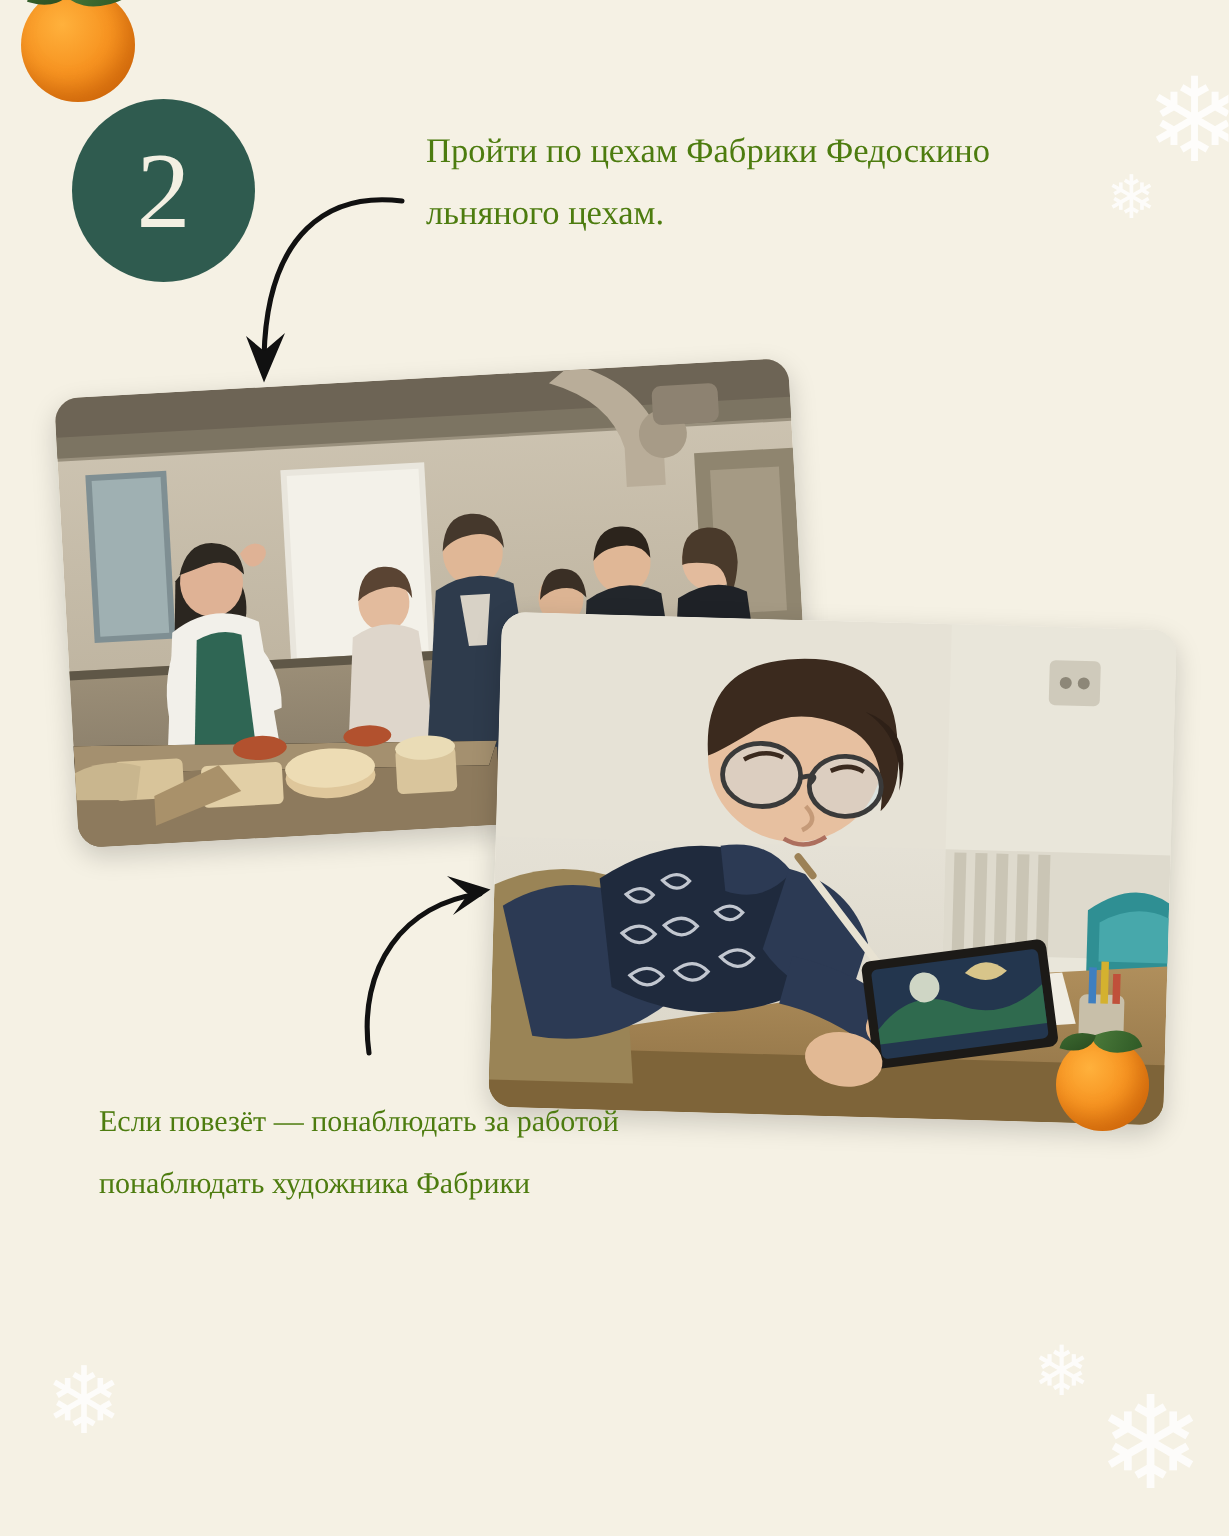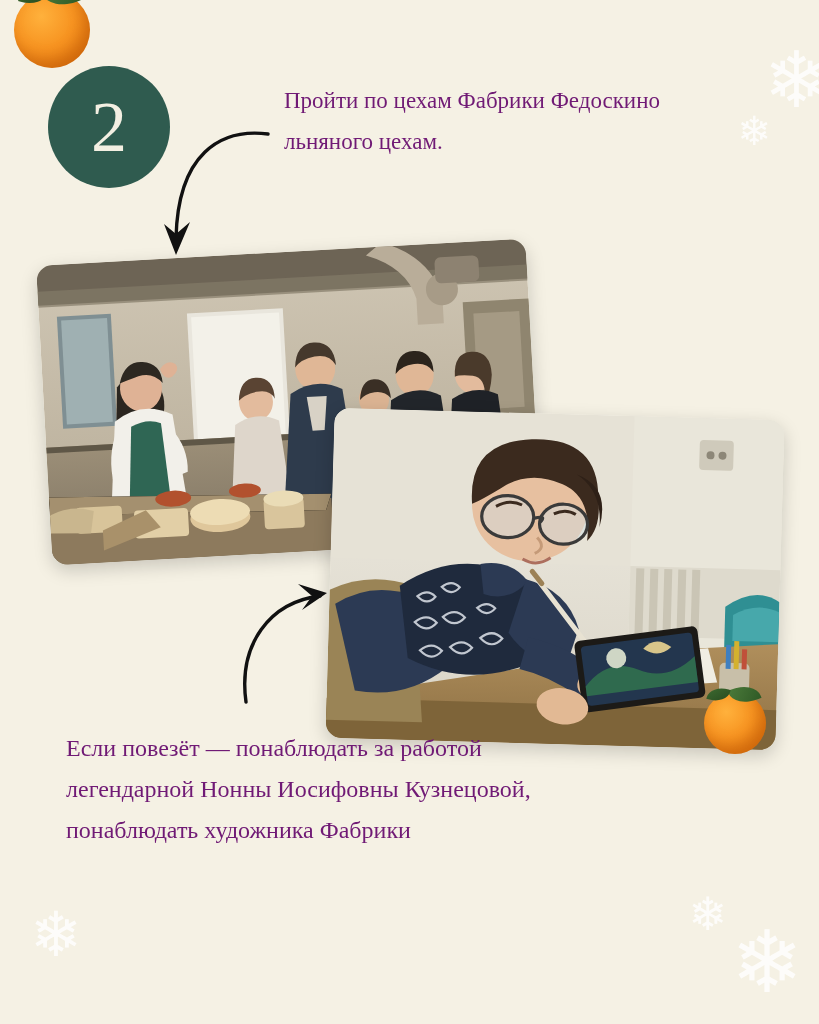--- a/index.html
+++ b/index.html
@@ -83,35 +83,35 @@
     align-items: center;
     justify-content: center;
     font-size: 72px;
     font-family: "Liberation Serif", serif;
     letter-spacing: 0;
   }
 
   
   .text-block {
     position: absolute;
-    color: #701a75;
+    color: #4d7c0f;
     font-family: "Liberation Serif", serif;
   }
   .text-top {
     left: 284px;
     top: 80px;
     width: 470px;
     font-size: 23px;
     line-height: 41px;
   }
   .text-bottom {
     left: 66px;
     top: 728px;
     width: 600px;
-    font-size: 24px;
+    font-size: 20px;
     line-height: 41px;
   }
   .text-block .line { display: block; white-space: nowrap; }
 
   
   .arrow { position: absolute; }
   .arrow-top { left: 150px; top: 120px; }
   .arrow-bottom { left: 228px; top: 580px; }
 
   
@@ -376,17 +376,16 @@
     </svg>
   </div>
 
   <div class="orange orange-bottom">
     <span class="leaf"></span>
     <span class="leaf2"></span>
   </div>
 
   <div class="text-block text-bottom">
     <span class="line">Если повезёт — понаблюдать за работой</span>
-    <span class="line">легендарной Нонны Иосифовны Кузнецовой,</span>
     <span class="line">понаблюдать художника Фабрики</span>
   </div>
 
 </div>
 
 </body></html>

